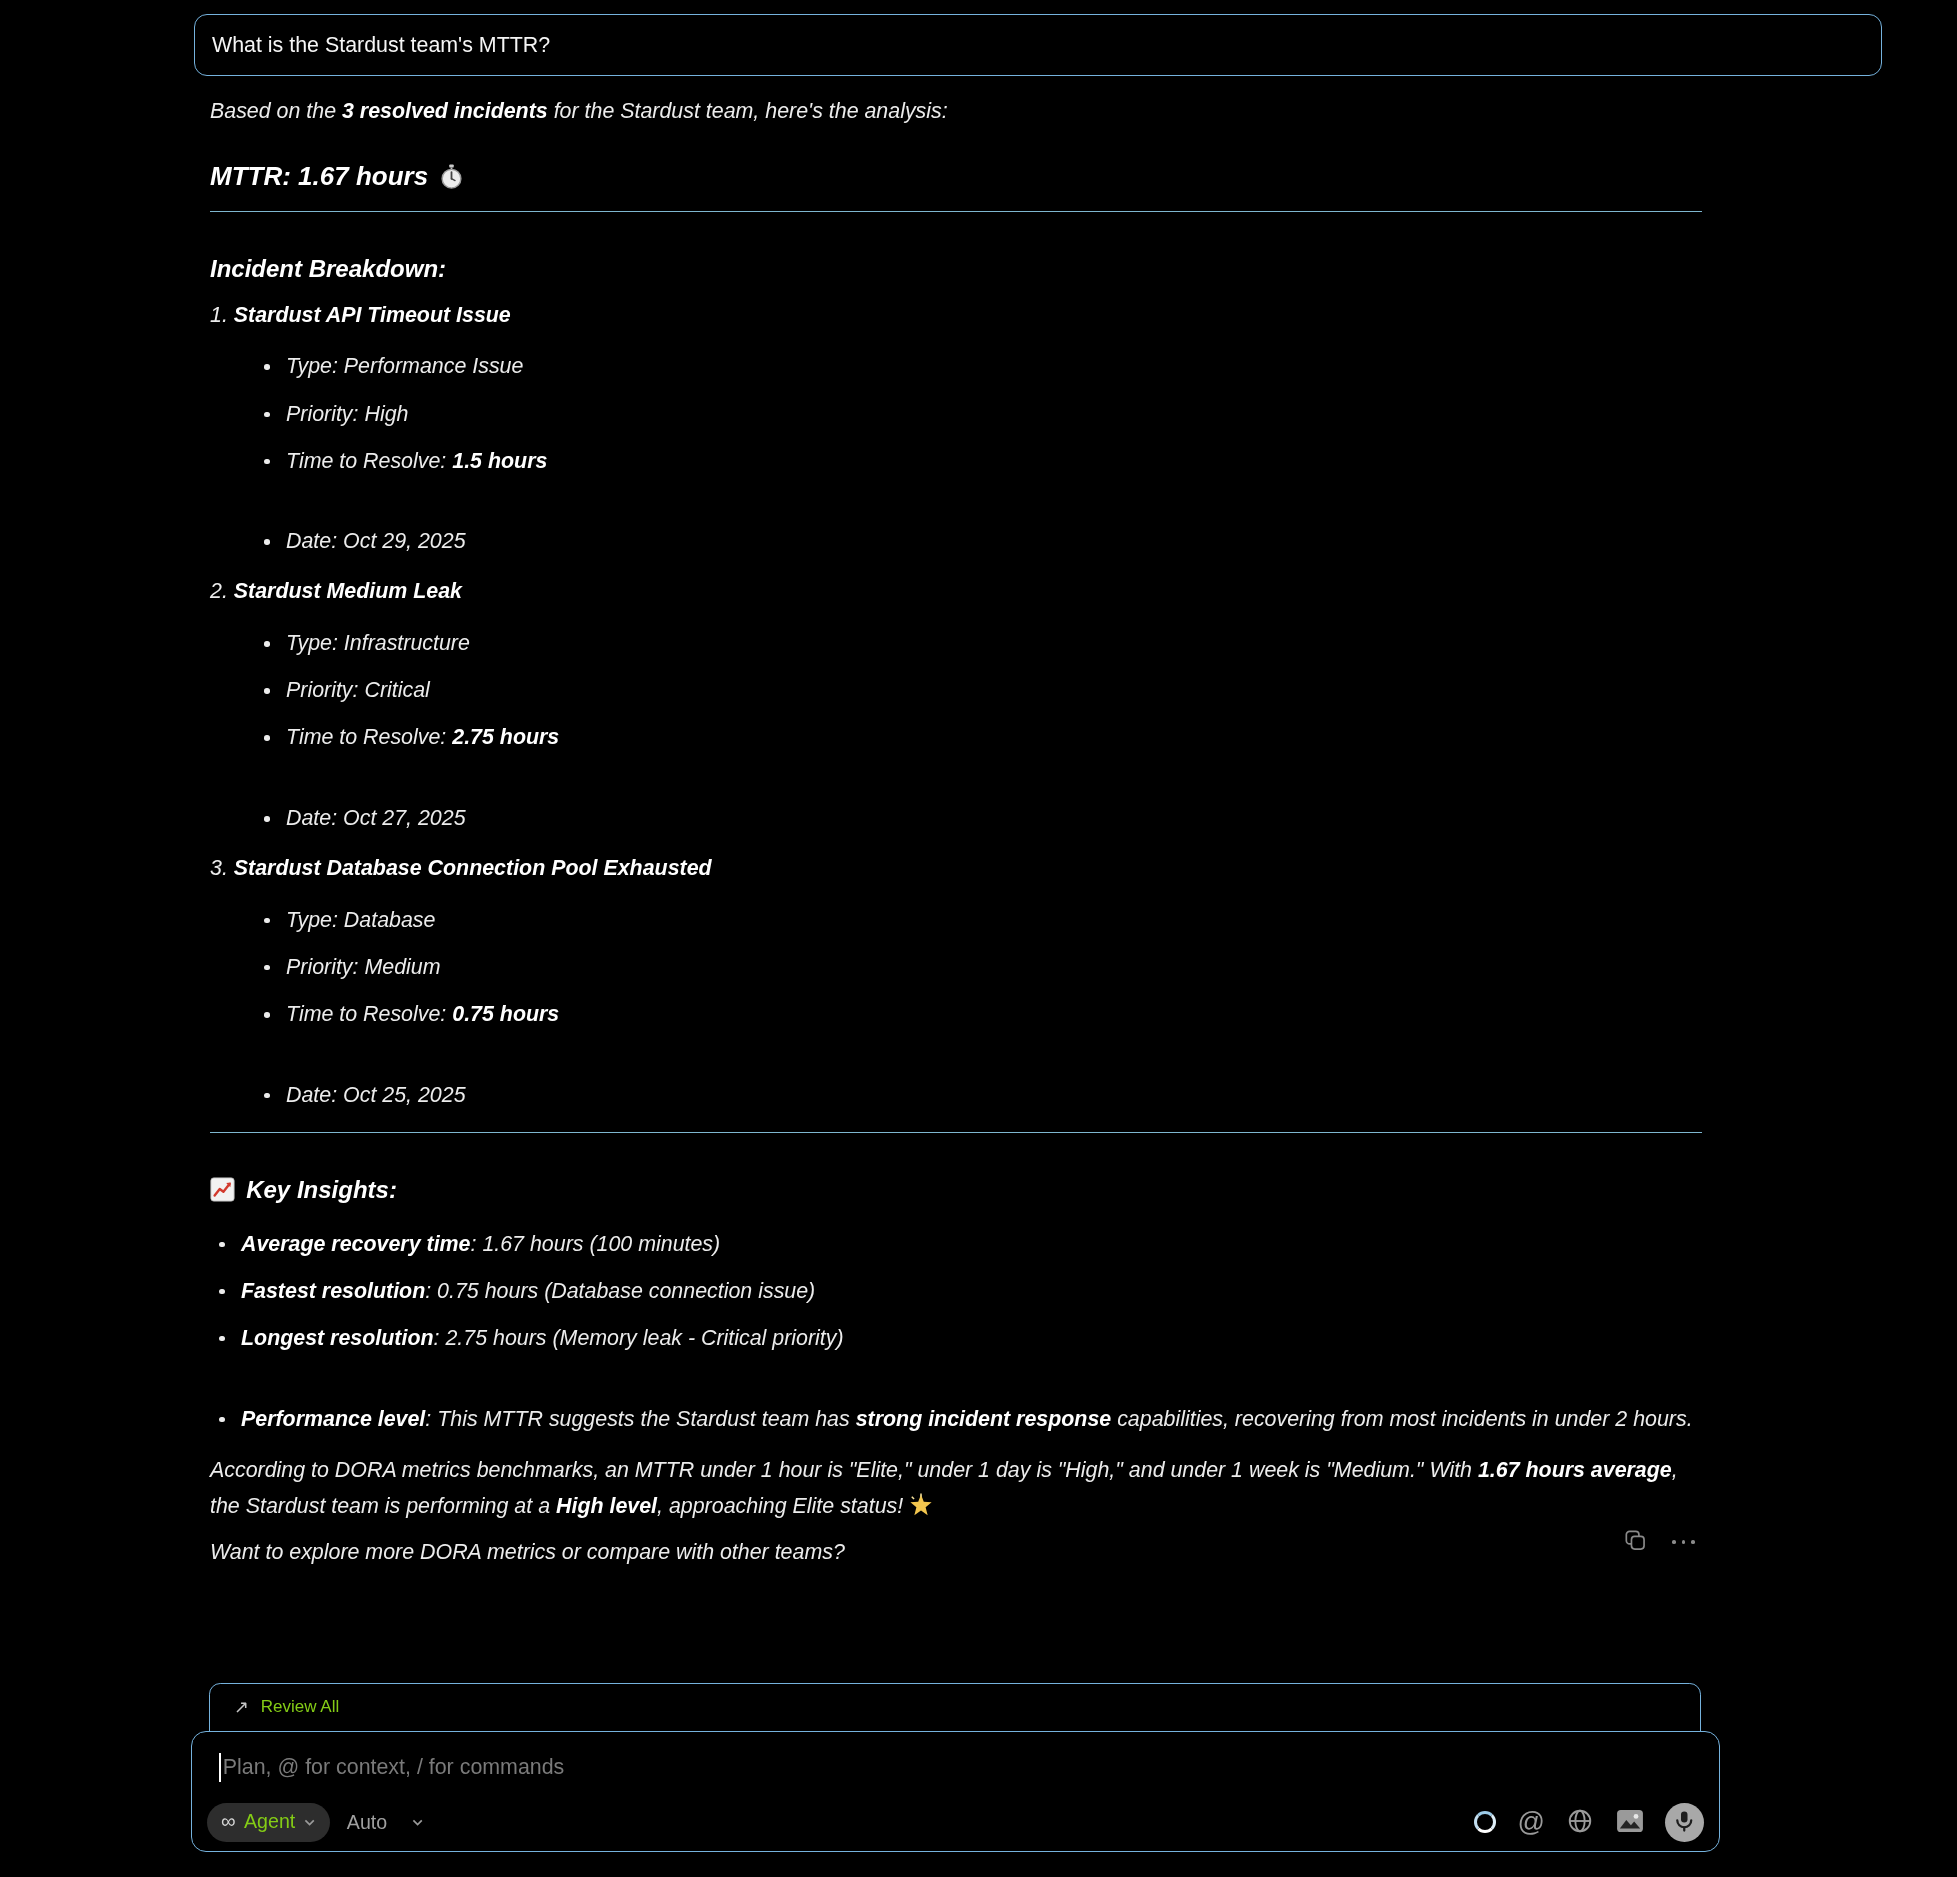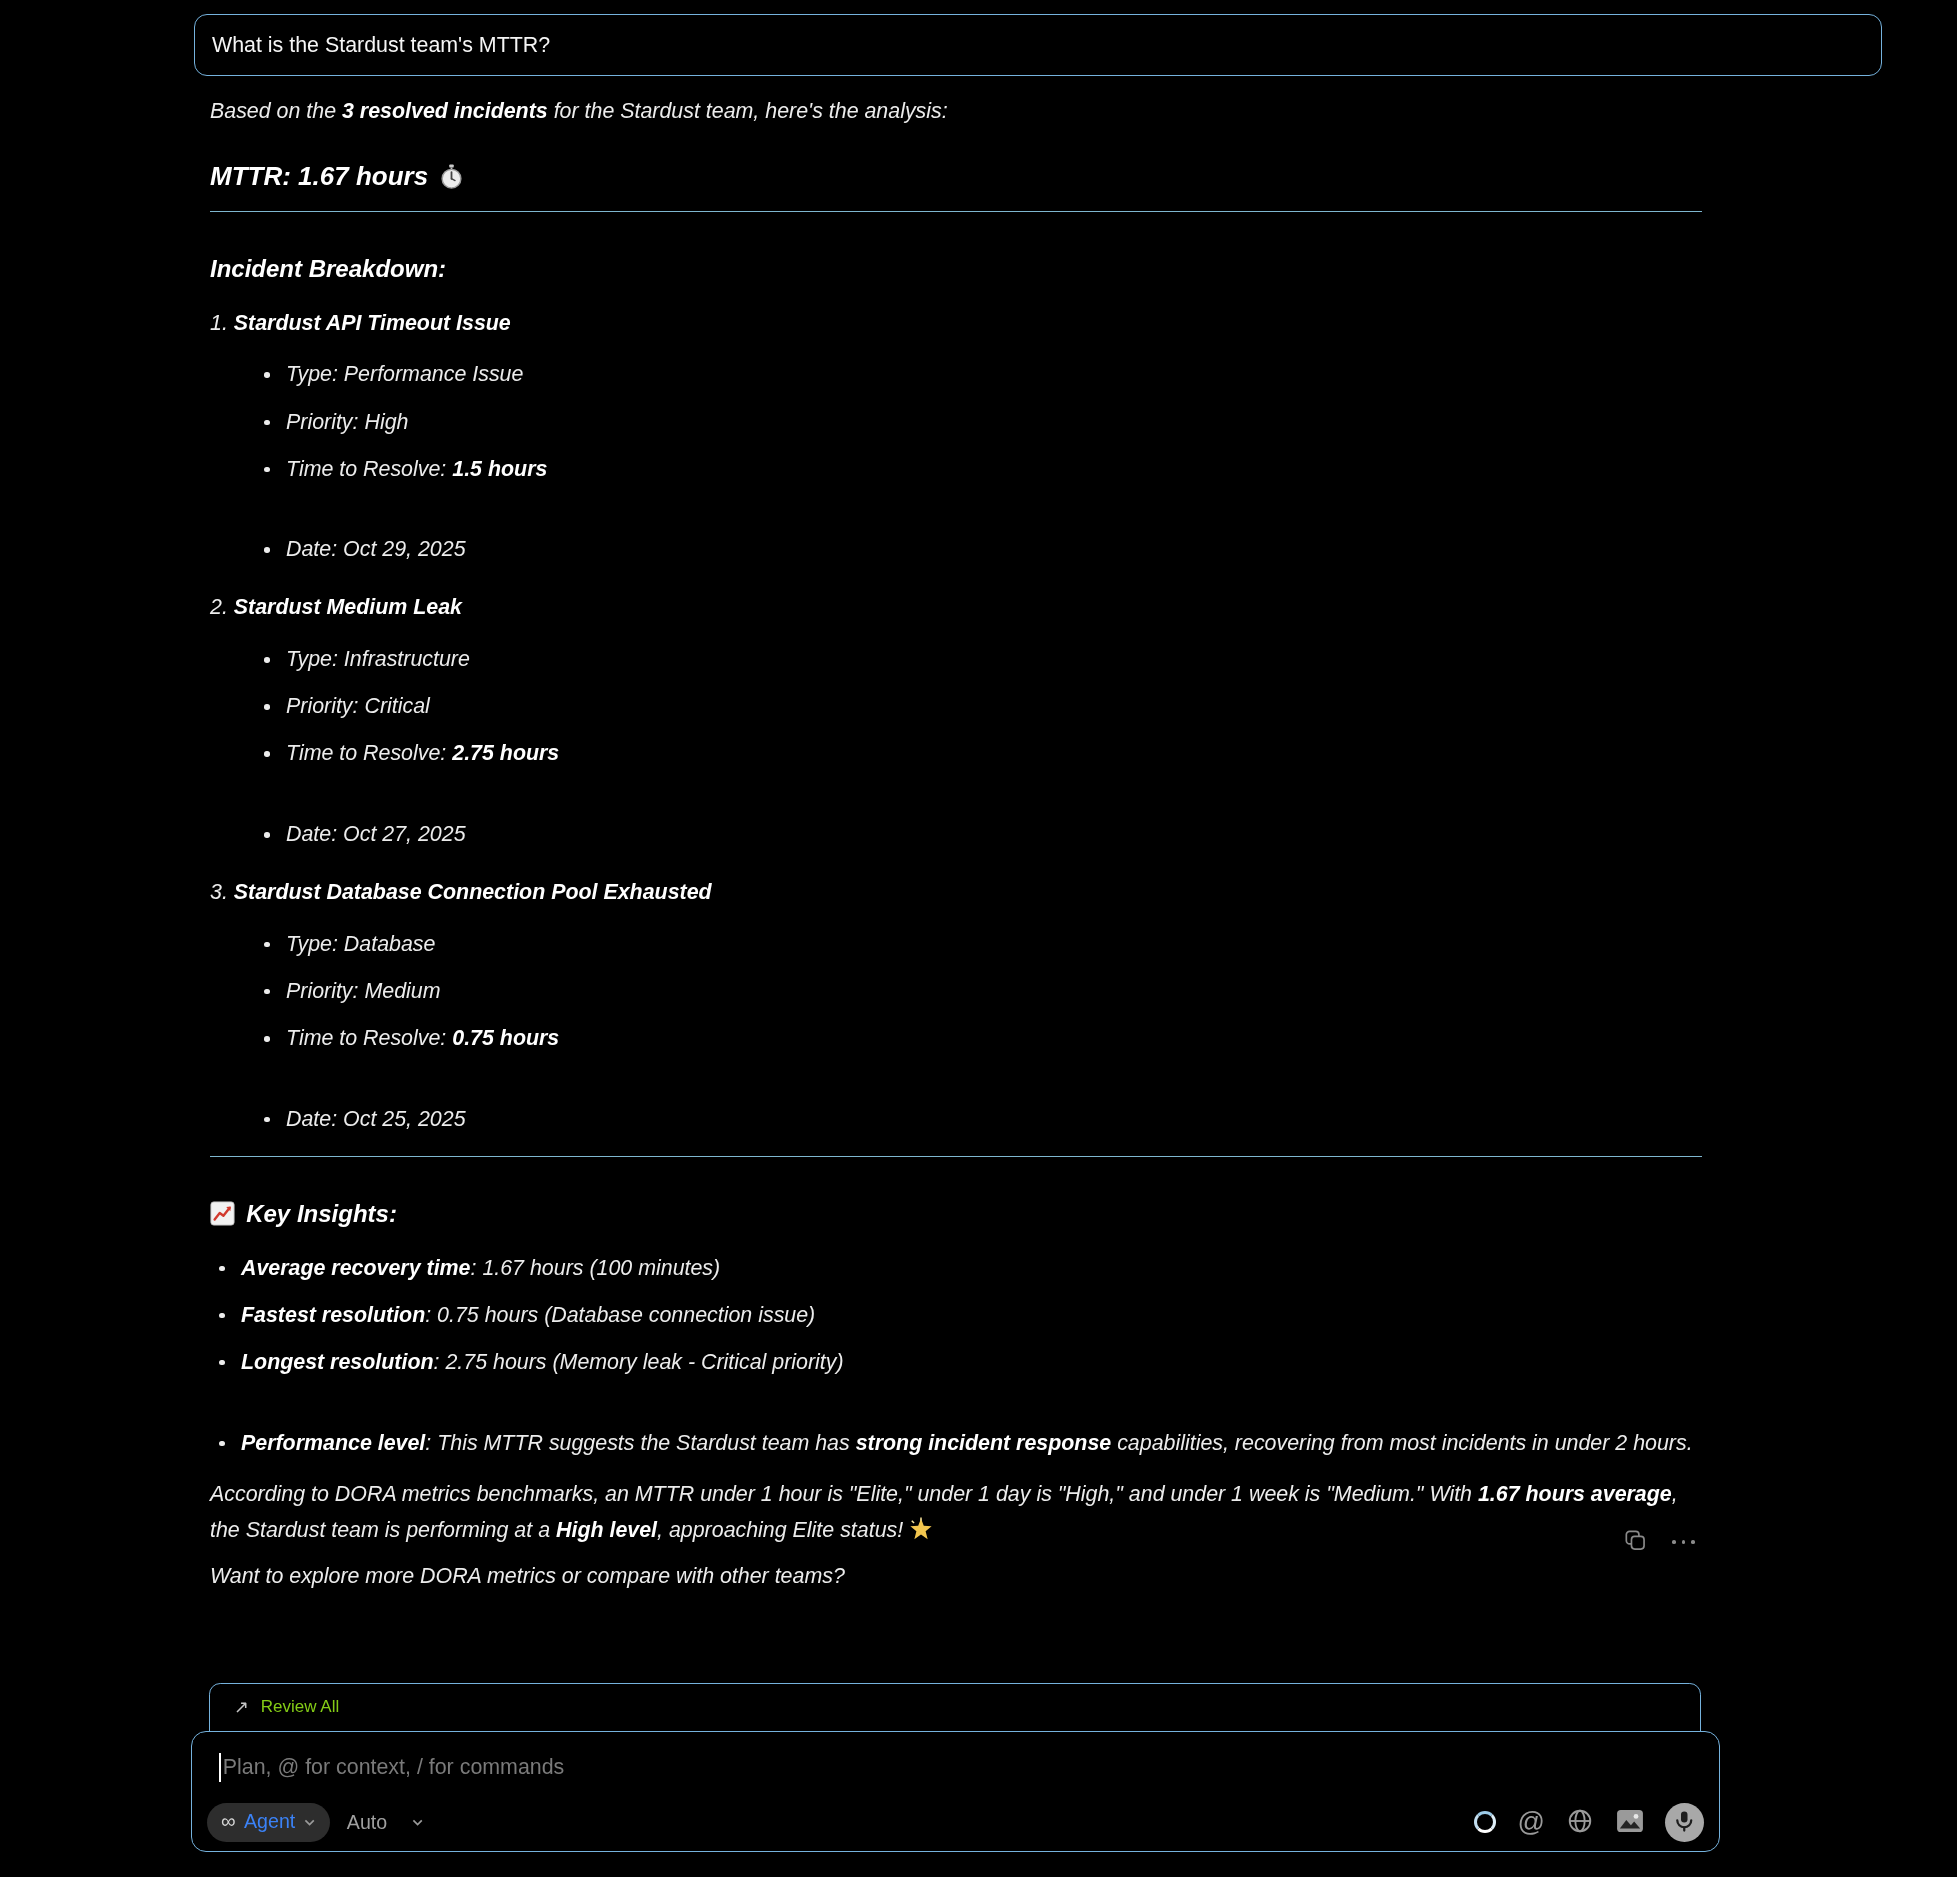--- a/index.html
+++ b/index.html
@@ -16,21 +16,21 @@
     display:flex;align-items:center;padding:0 17px;font-size:21.4px;color:#f5f5f5;
   }
 
   
   .content{position:absolute;left:210px;top:82px;width:1492px;font-size:21.4px;line-height:1.72;color:#ececec;font-style:italic;}
   .intro{margin:11.2px 0 0;}
   h1.mttr{font-size:26px;line-height:32px;font-weight:700;color:#fff;margin:30px 0 0;display:flex;align-items:center;gap:11.2px;}
   hr{border:none;border-top:1.9px solid #7eb6cf;margin:18.6px 0 0;}
   hr.d2{margin:18.6px 0 0;}
   h2.sec{font-size:24px;line-height:31px;font-weight:700;color:#fff;margin:41px 0 0;display:flex;align-items:center;gap:11.2px;}
-  .incident-title{margin:21px 0 0;}
+  .incident-title{margin:13px 0 0;}
   ul{list-style:none;margin:15px 0 0;padding:0;}
   ul li{position:relative;margin:0 0 10.3px;}
   ul li:last-child{margin-bottom:0;margin-top:44px;}
   ul.nested li{padding-left:76px;}
   ul.nested li::before{content:"";position:absolute;left:54px;top:16px;width:5.6px;height:5.6px;border-radius:50%;background:#ececec;}
   ul.top{margin:20.5px 0 0;}
   ul.top li{padding-left:31px;}
   ul.top li::before{content:"";position:absolute;left:9.3px;top:16px;width:5.6px;height:5.6px;border-radius:50%;background:#ececec;}
   .dora{margin:14px 0 0;}
   .closing{margin:9.3px 0 0;}
@@ -59,21 +59,21 @@
   }
   .composer .entry{position:absolute;left:16px;top:20.5px;display:flex;align-items:center;font-size:21.4px;color:#7a7a7a;padding-left:11px;}
   .caret{display:inline-block;width:1.9px;height:29px;background:#fff;margin-right:1.9px;}
   .composer .controls{position:absolute;left:15px;right:15px;bottom:9.3px;display:flex;align-items:center;justify-content:space-between;}
   .left-controls{display:flex;align-items:center;gap:17px;}
   .agent-pill{
     display:flex;align-items:center;gap:8.4px;background:#2d2d2d;border:none;border-radius:931px;
     padding:7.5px 15px 8.4px 14px;cursor:pointer;
   }
   .agent-pill .inf{color:#d6d6d6;font-size:20.5px;line-height:18.6px;}
-  .agent-pill .lbl{color:#3b82f6;font-size:19.6px;}
+  .agent-pill .lbl{color:#84cc16;font-size:19.6px;}
   .model-select{display:flex;align-items:center;gap:25px;background:none;border:none;cursor:pointer;padding:0;}
   .model-select .lbl{color:#a0a0a0;font-size:19.6px;}
   .right-controls{display:flex;align-items:center;gap:21.4px;}
   .ring{width:22.4px;height:22.4px;border-radius:50%;box-sizing:border-box;
     border:3.7px solid;border-color:#9ccbe8 #dff0fa #ffffff #c2def0;}
   .at{color:#9a9a9a;font-size:27px;line-height:27px;}
   .mic-btn{width:39px;height:39px;border-radius:50%;background:#a8a8a8;border:none;display:flex;align-items:center;justify-content:center;cursor:pointer;}
 </style>
 </head>
 <body>

